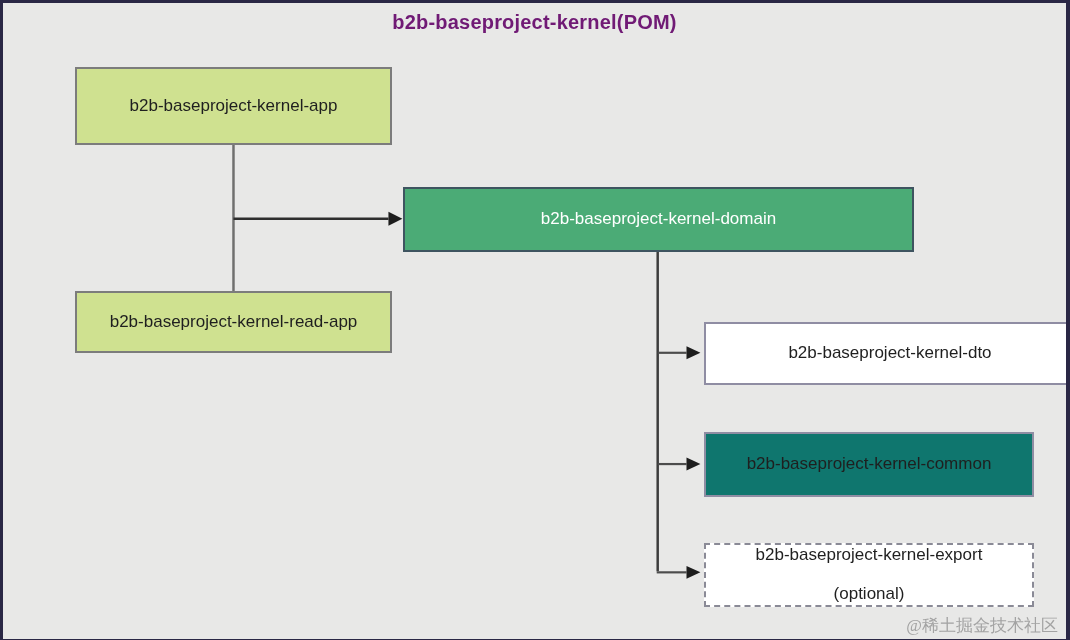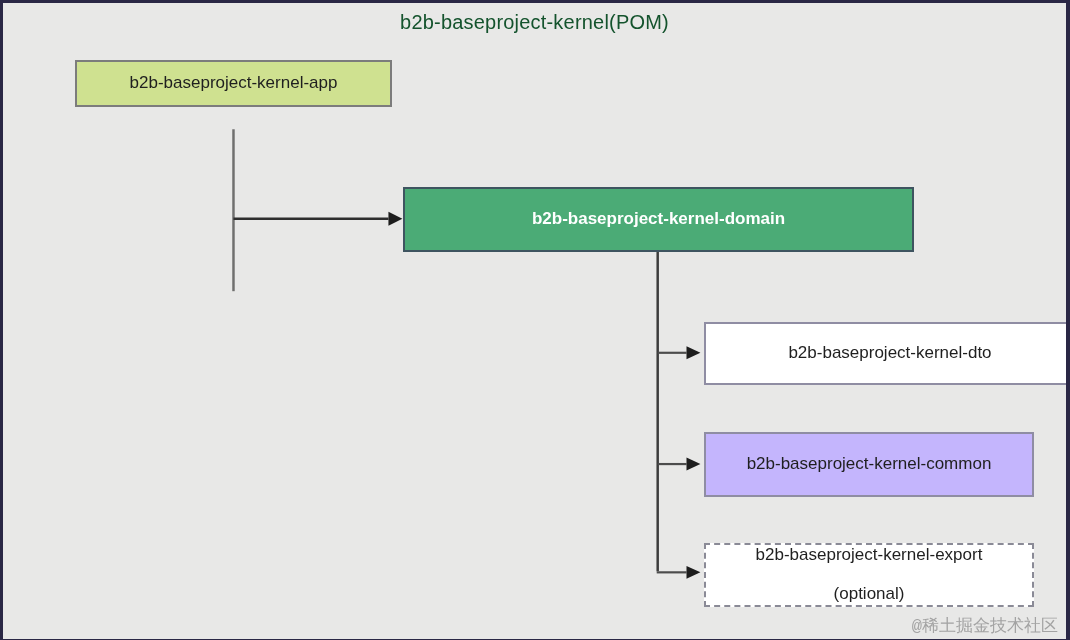--- a/index.html
+++ b/index.html
@@ -32,22 +32,22 @@
     border-width: 3px 4px 1px 3px;
     overflow: hidden;
   }
   .title {
     position: absolute;
     top: 8px;
     left: 0;
     width: 100%;
     text-align: center;
     font-size: 20px;
-    font-weight: 400;
-    color: #14532d;
+    font-weight: 700;
+    color: #701a75;
     letter-spacing: 0.2px;
   }
   .connectors {
     position: absolute;
     top: 0;
     left: 0;
     width: 100%;
     height: 100%;
     pointer-events: none;
   }
@@ -56,60 +56,59 @@
     display: flex;
     flex-direction: column;
     align-items: center;
     justify-content: center;
     text-align: center;
     font-size: 17px;
     color: var(--text-dark);
     line-height: 1.35;
   }
   .node-app {
-    left: 72px; top: 57px; width: 317px; height: 47px;
+    left: 72px; top: 64px; width: 317px; height: 78px;
     background: var(--light-green);
     border: 2px solid var(--light-green-border);
   }
   .node-read-app {
     left: 72px; top: 288px; width: 317px; height: 62px;
     background: var(--light-green);
     border: 2px solid var(--light-green-border);
   }
   .node-domain {
     left: 400px; top: 184px; width: 511px; height: 65px;
     background: var(--dark-green);
     border: 2px solid var(--dark-green-border);
     color: var(--text-light);
-    font-weight: bold;
   }
   .node-dto {
     left: 701px; top: 319px; width: 372px; height: 63px;
     background: #ffffff;
     border: 2px solid var(--white-box-border);
   }
   .node-common {
     left: 701px; top: 429px; width: 330px; height: 65px;
-    background: #c4b5fd;
+    background: #0f766e;
     border: 2px solid var(--white-box-border);
     text-align: right;
   }
   .node-export {
     left: 701px; top: 540px; width: 330px; height: 64px;
     background: #ffffff;
     border: 2px dashed var(--dashed-box-border);
     gap: 16px;
   }
   .watermark {
     position: absolute;
     right: 8px;
     bottom: 2px;
     font-size: 17px;
     color: var(--watermark-color);
-    font-family: Liberation Mono, monospace;
+    font-family: Liberation Serif, serif;
   }
 </style>
 </head>
 <body>
 
 <div class="canvas">
 
   <div class="title">b2b-baseproject-kernel(POM)</div>
 
   <svg class="connectors" width="1070" height="640" viewBox="0 0 1070 640">
@@ -140,20 +139,23 @@
     <g>
       <line x1="658" y1="573" x2="688" y2="573" stroke="#4c4c4c" stroke-width="2.2"></line>
       <polygon points="688,566.5 702,573 688,579.5" fill="#1d1d1d"></polygon>
     </g>
   </svg>
 
   <div class="node node-app">
     <span>b2b-baseproject-kernel-app</span>
   </div>
 
+  <div class="node node-read-app">
+    <span>b2b-baseproject-kernel-read-app</span>
+  </div>
 
   <div class="node node-domain">
     <span>b2b-baseproject-kernel-domain</span>
   </div>
 
   <div class="node node-dto">
     <span>b2b-baseproject-kernel-dto</span>
   </div>
 
   <div class="node node-common">

